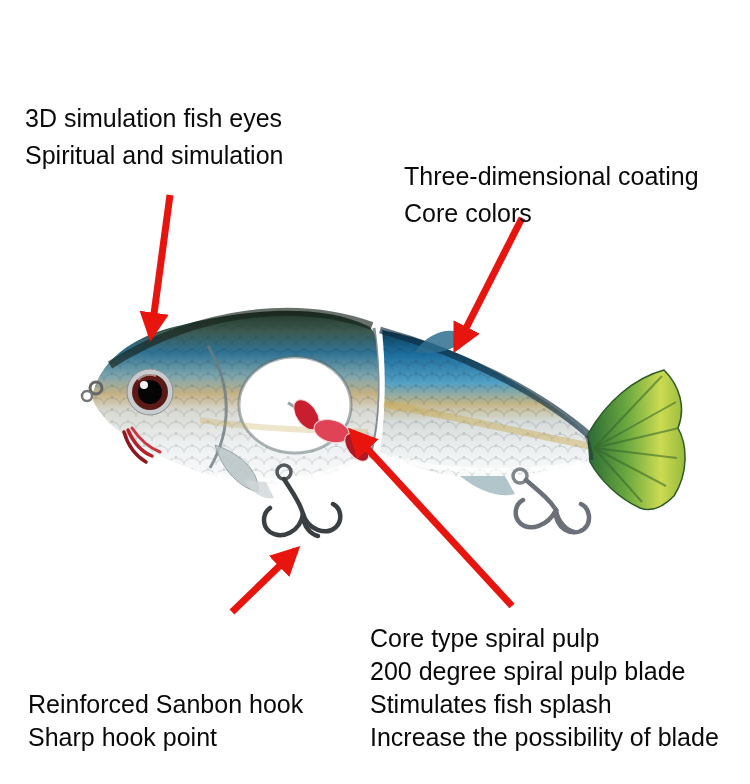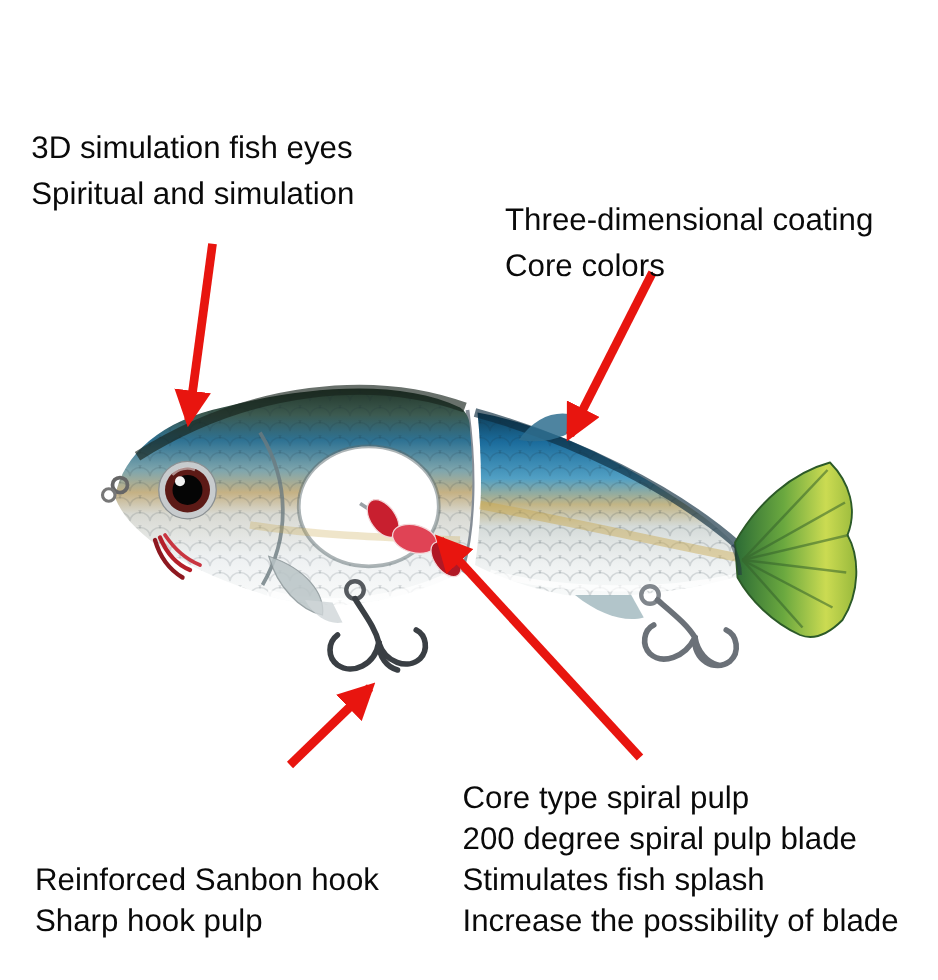--- a/index.html
+++ b/index.html
@@ -157,21 +157,21 @@
     <div class="line">Spiritual and simulation</div>
   </div>
 
   <div id="callout-coating" class="callout co-top">
     <div class="line">Three-dimensional coating</div>
     <div class="line">Core colors</div>
   </div>
 
   <div id="callout-hook" class="callout co-bottom">
     <div class="line">Reinforced Sanbon hook</div>
-    <div class="line">Sharp hook pulp</div>
+    <div class="line">Sharp hook point</div>
   </div>
 
   <div id="callout-spiral" class="callout co-bottom">
     <div class="line">Core type spiral pulp</div>
     <div class="line">200 degree spiral pulp blade</div>
     <div class="line">Stimulates fish splash</div>
     <div class="line">Increase the possibility of blade</div>
   </div>
 
 </div>

